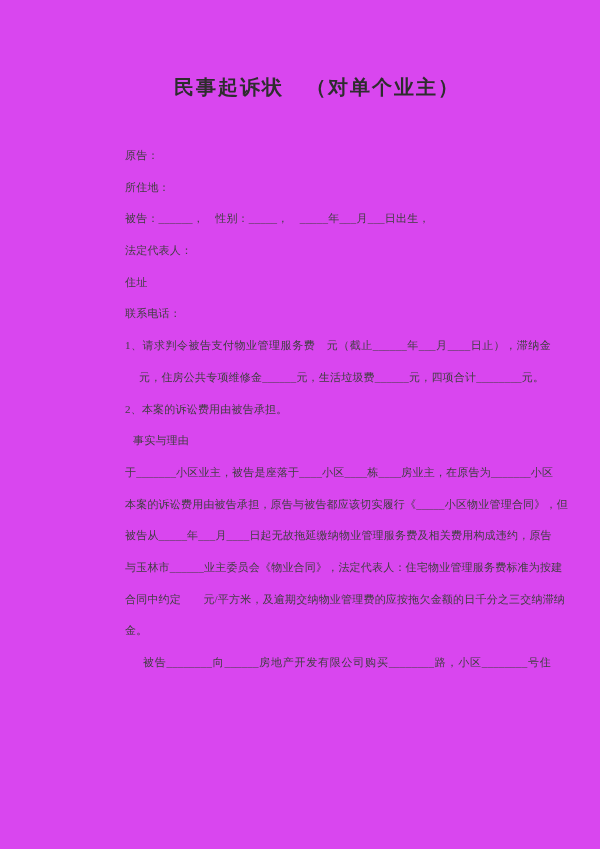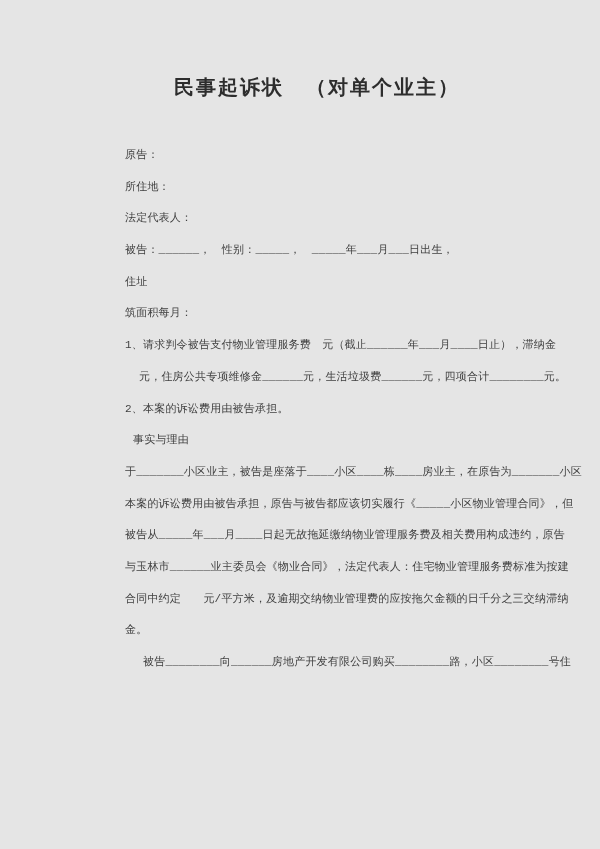--- a/index.html
+++ b/index.html
@@ -1,21 +1,21 @@
 <!DOCTYPE html>
 <html><head>
 <meta charset="utf-8">
 <style>
   html,body{margin:0;padding:0;background:#ffffff;}
   .page{
     position:relative;
     width:600px;height:849px;
-    background:#e5e5e5;
+    background:#d946ef;
     overflow:hidden;
-    font-family:Liberation Mono, monospace;
+    font-family:Liberation Serif, serif;
   }
   .doc-title{
     position:absolute;
     top:74px;left:0;width:100%;
     text-align:center;
     text-indent:34px;
     font-size:20px;
     font-weight:bold;
     letter-spacing:2px;
     color:#2d2d2d;
@@ -50,24 +50,24 @@
 </head>
 <body>
 
 <div class="page">
 
   <div class="doc-title">民事起诉状　（对单个业主）</div>
 
   <div class="doc-body">
     <span class="ln">原告：</span>
     <span class="ln">所住地：</span>
+    <span class="ln">被告：______，　性别：_____，　_____年___月___日出生，</span>
     <span class="ln">法定代表人：</span>
-    <span class="ln">被告：______，　性别：_____，　_____年___月___日出生，</span>
     <span class="ln">住址</span>
-    <span class="ln">筑面积每月：</span>
+    <span class="ln">联系电话：</span>
     <span class="ln just">1、请求判令被告支付物业管理服务费　元（截止______年___月____日止），滞纳金</span>
     <span class="ln ind-hang">元，住房公共专项维修金______元，生活垃圾费______元，四项合计________元。</span>
     <span class="ln">2、本案的诉讼费用由被告承担。</span>
     <span class="ln ind-sm">事实与理由</span>
     <span class="ln just">于_______小区业主，被告是座落于____小区____栋____房业主，在原告为_______小区</span>
     <span class="ln just">本案的诉讼费用由被告承担，原告与被告都应该切实履行《_____小区物业管理合同》，但</span>
     <span class="ln just">被告从_____年___月____日起无故拖延缴纳物业管理服务费及相关费用构成违约，原告</span>
     <span class="ln just">与玉林市______业主委员会《物业合同》，法定代表人：住宅物业管理服务费标准为按建</span>
     <span class="ln">合同中约定　　元/平方米，及逾期交纳物业管理费的应按拖欠金额的日千分之三交纳滞纳</span>
     <span class="ln">金。</span>

